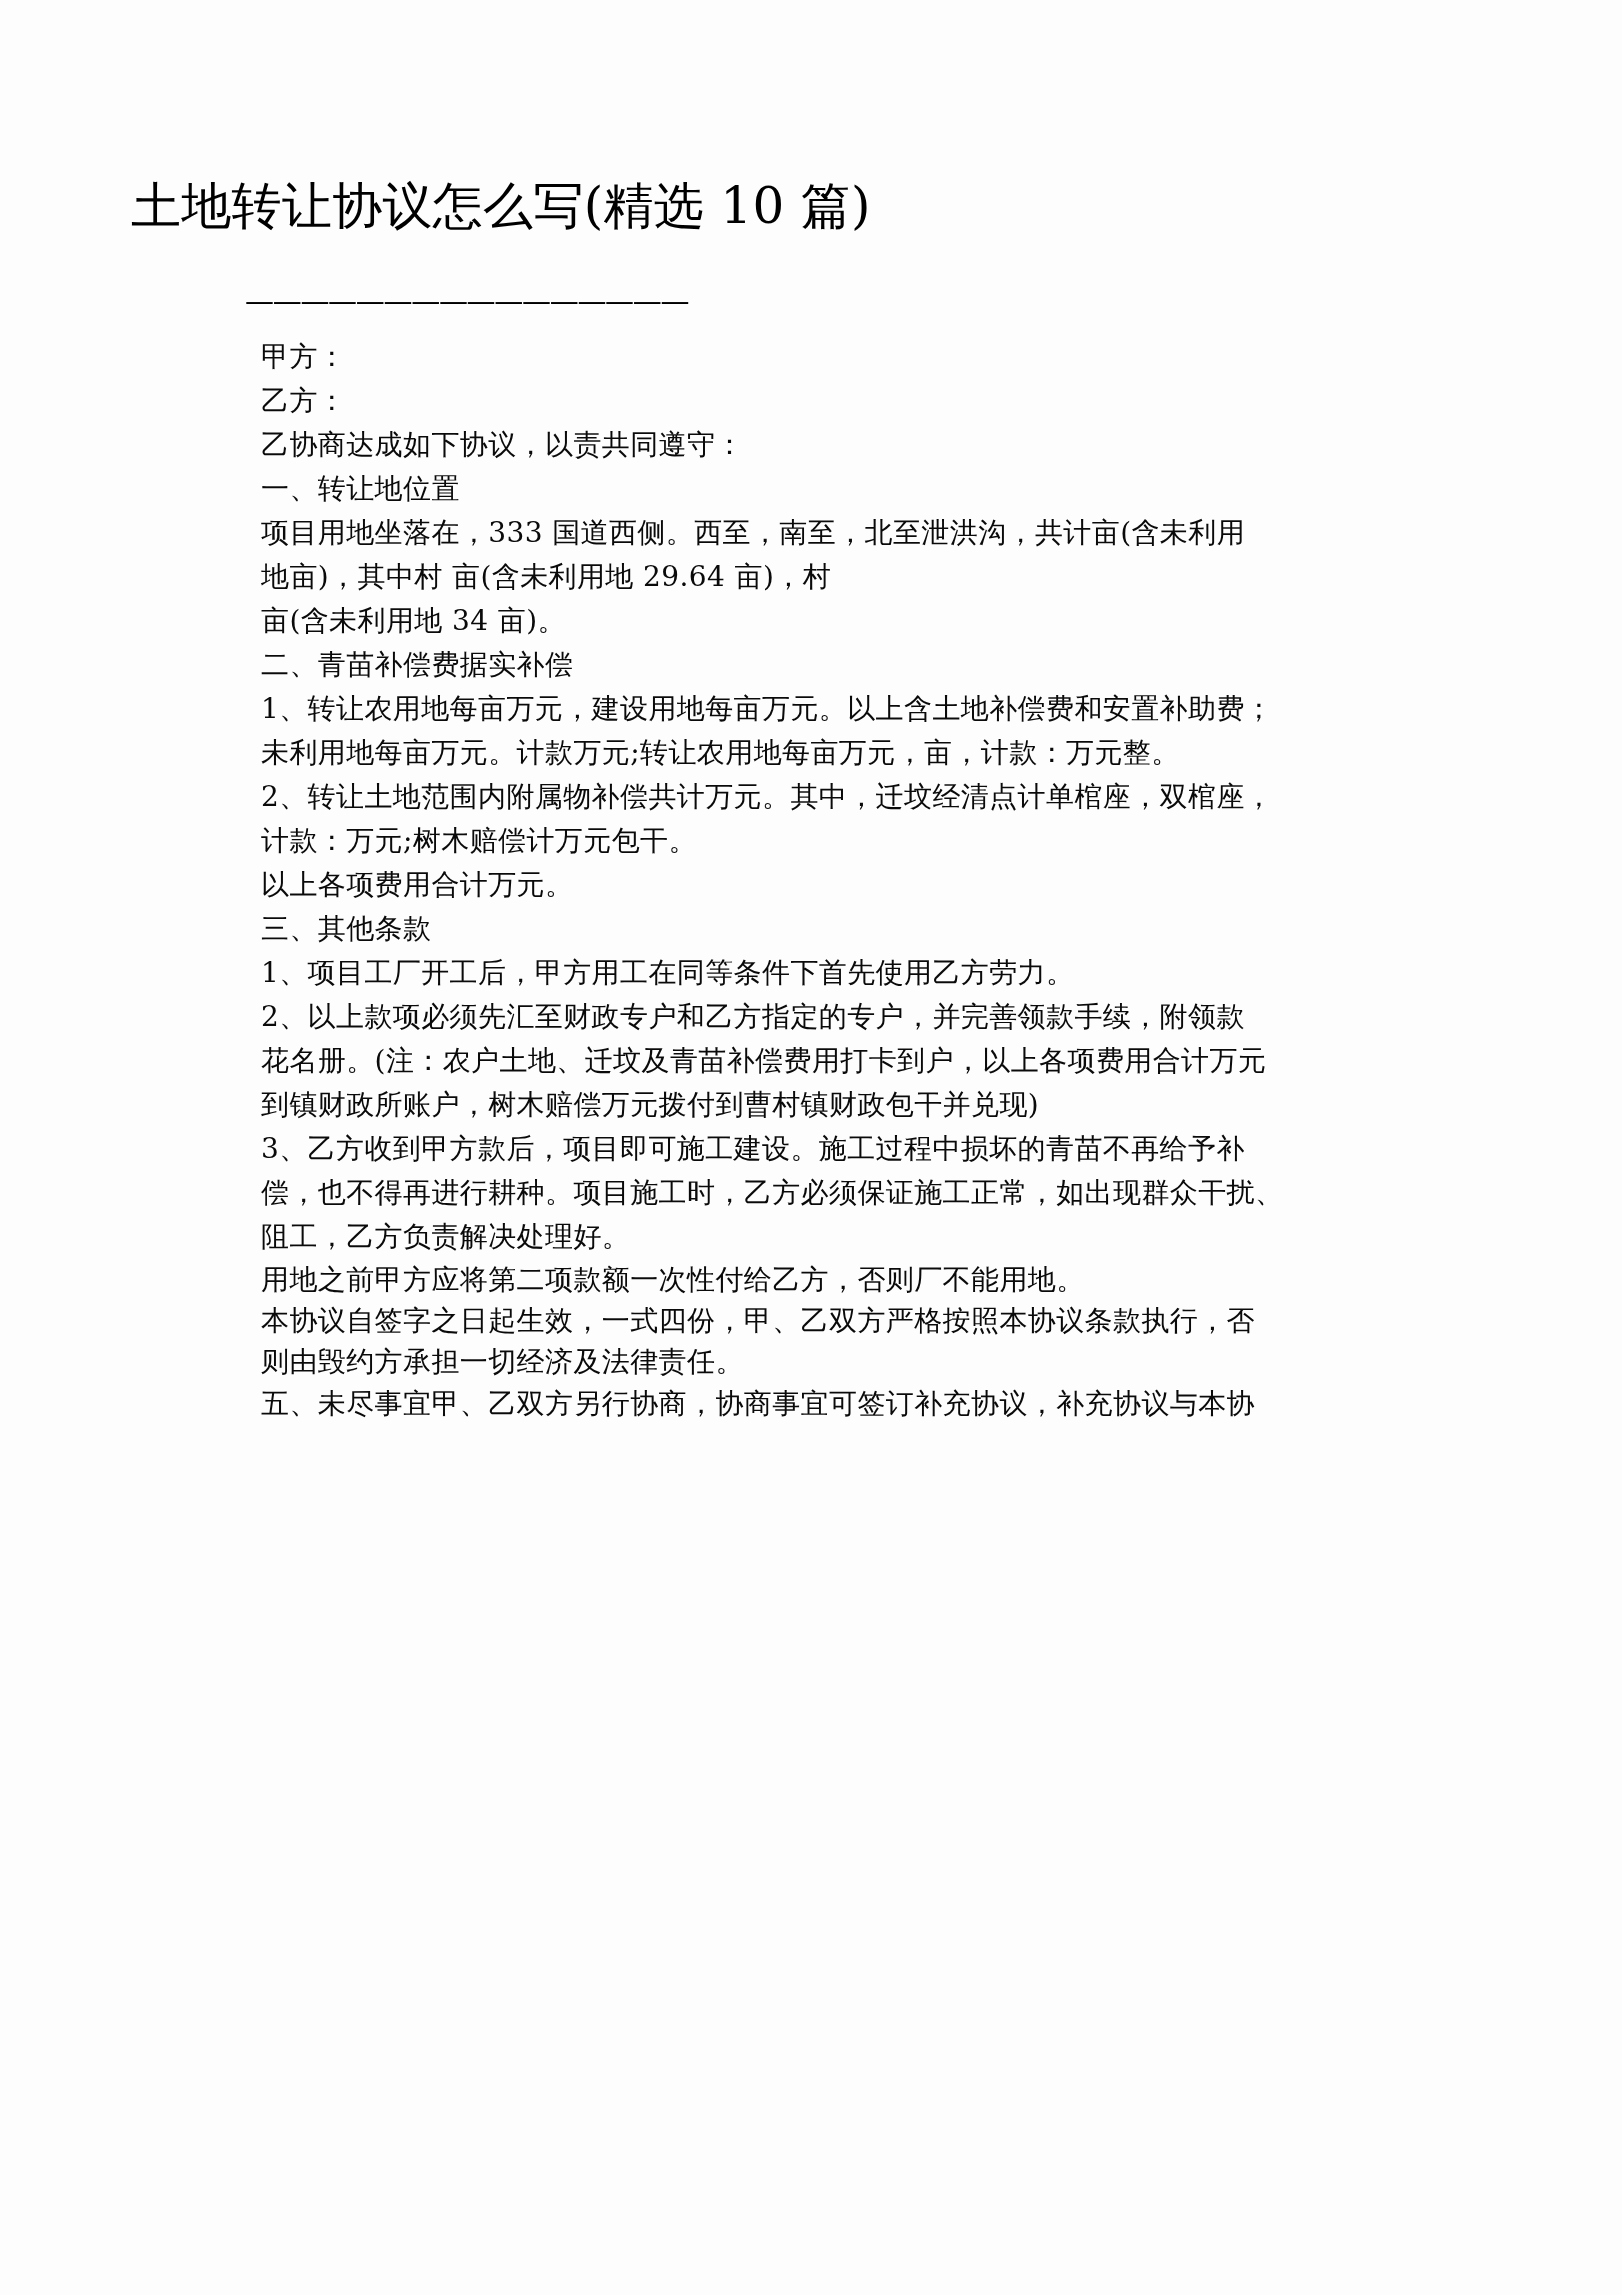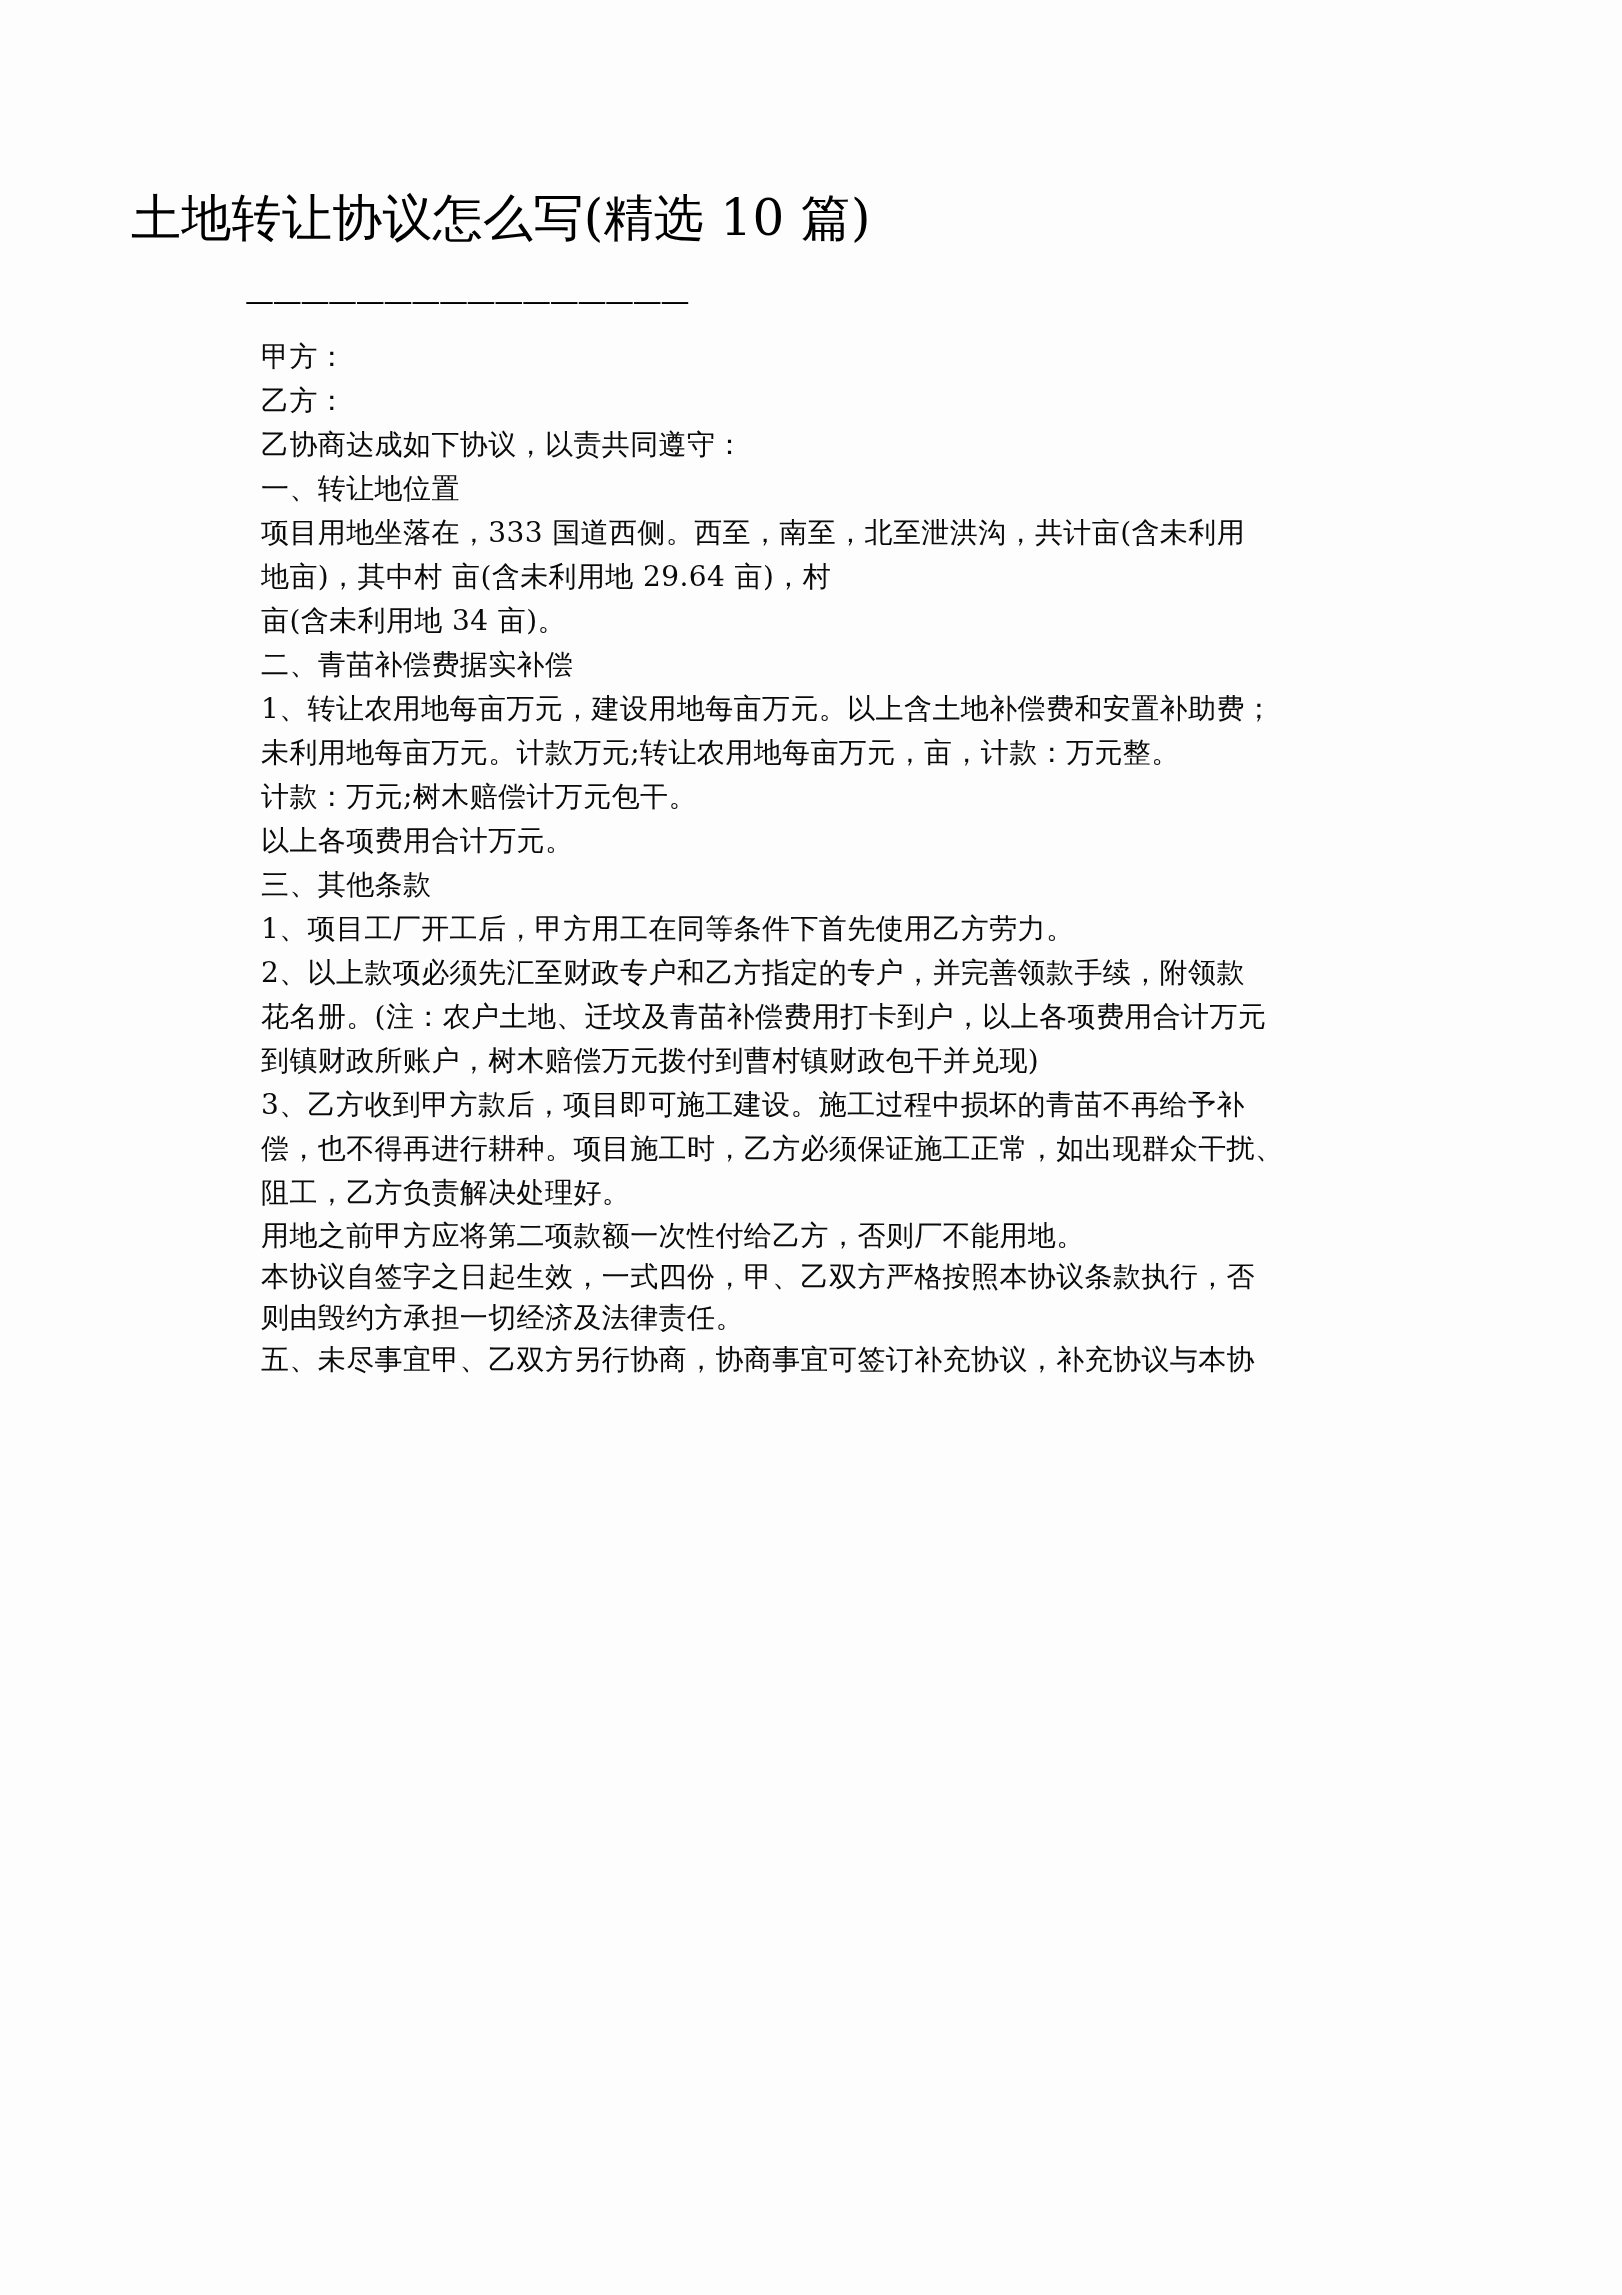--- a/index.html
+++ b/index.html
@@ -35,21 +35,21 @@
   .doc-title {
     font-size: 50px;
     line-height: 1.12;
     font-weight: 400;
     letter-spacing: 0.3px;
     text-align: left;
     margin: 0;
     padding: 0;
     position: absolute;
     left: 131px;
-    top: 190px;
+    top: 178px;
     white-space: nowrap;
     font-family: "DejaVu Serif", "Liberation Serif", serif;
   }
 
   
   .divider {
     position: absolute;
     left: 0px;
     top: 287px;
     font-size: 29px;
@@ -116,20 +116,21 @@
       <div class="line">地亩)，其中村  亩(含未利用地 29.64 亩)，村</div>
 
       <div class="line">亩(含未利用地 34 亩)。</div>
 
       <div class="line">二、青苗补偿费据实补偿</div>
 
       <div class="line">1、转让农用地每亩万元，建设用地每亩万元。以上含土地补偿费和安置补助费；</div>
 
       <div class="line">未利用地每亩万元。计款万元;转让农用地每亩万元，亩，计款：万元整。</div>
 
+      <div class="line">2、转让土地范围内附属物补偿共计万元。其中，迁坟经清点计单棺座，双棺座，</div>
 
       <div class="line">计款：万元;树木赔偿计万元包干。</div>
 
       <div class="line">以上各项费用合计万元。</div>
 
       <div class="line">三、其他条款</div>
 
       <div class="line">1、项目工厂开工后，甲方用工在同等条件下首先使用乙方劳力。</div>
 
       <div class="line">2、以上款项必须先汇至财政专户和乙方指定的专户，并完善领款手续，附领款</div>

